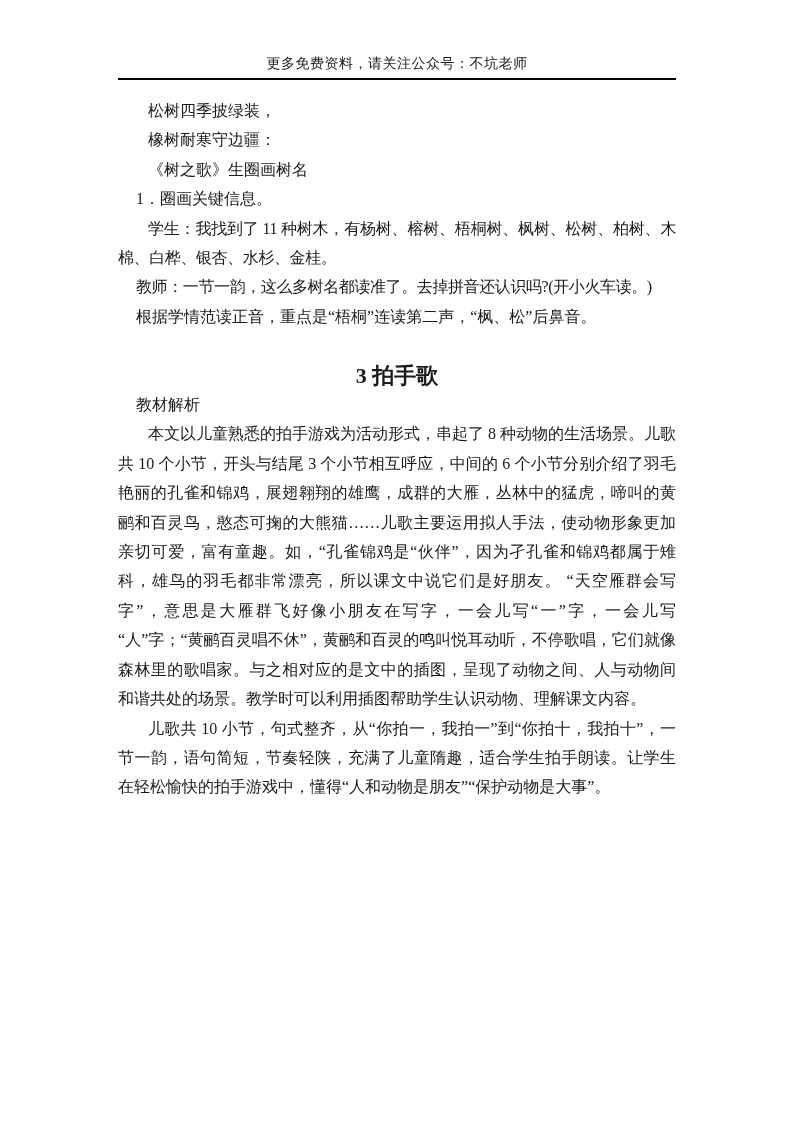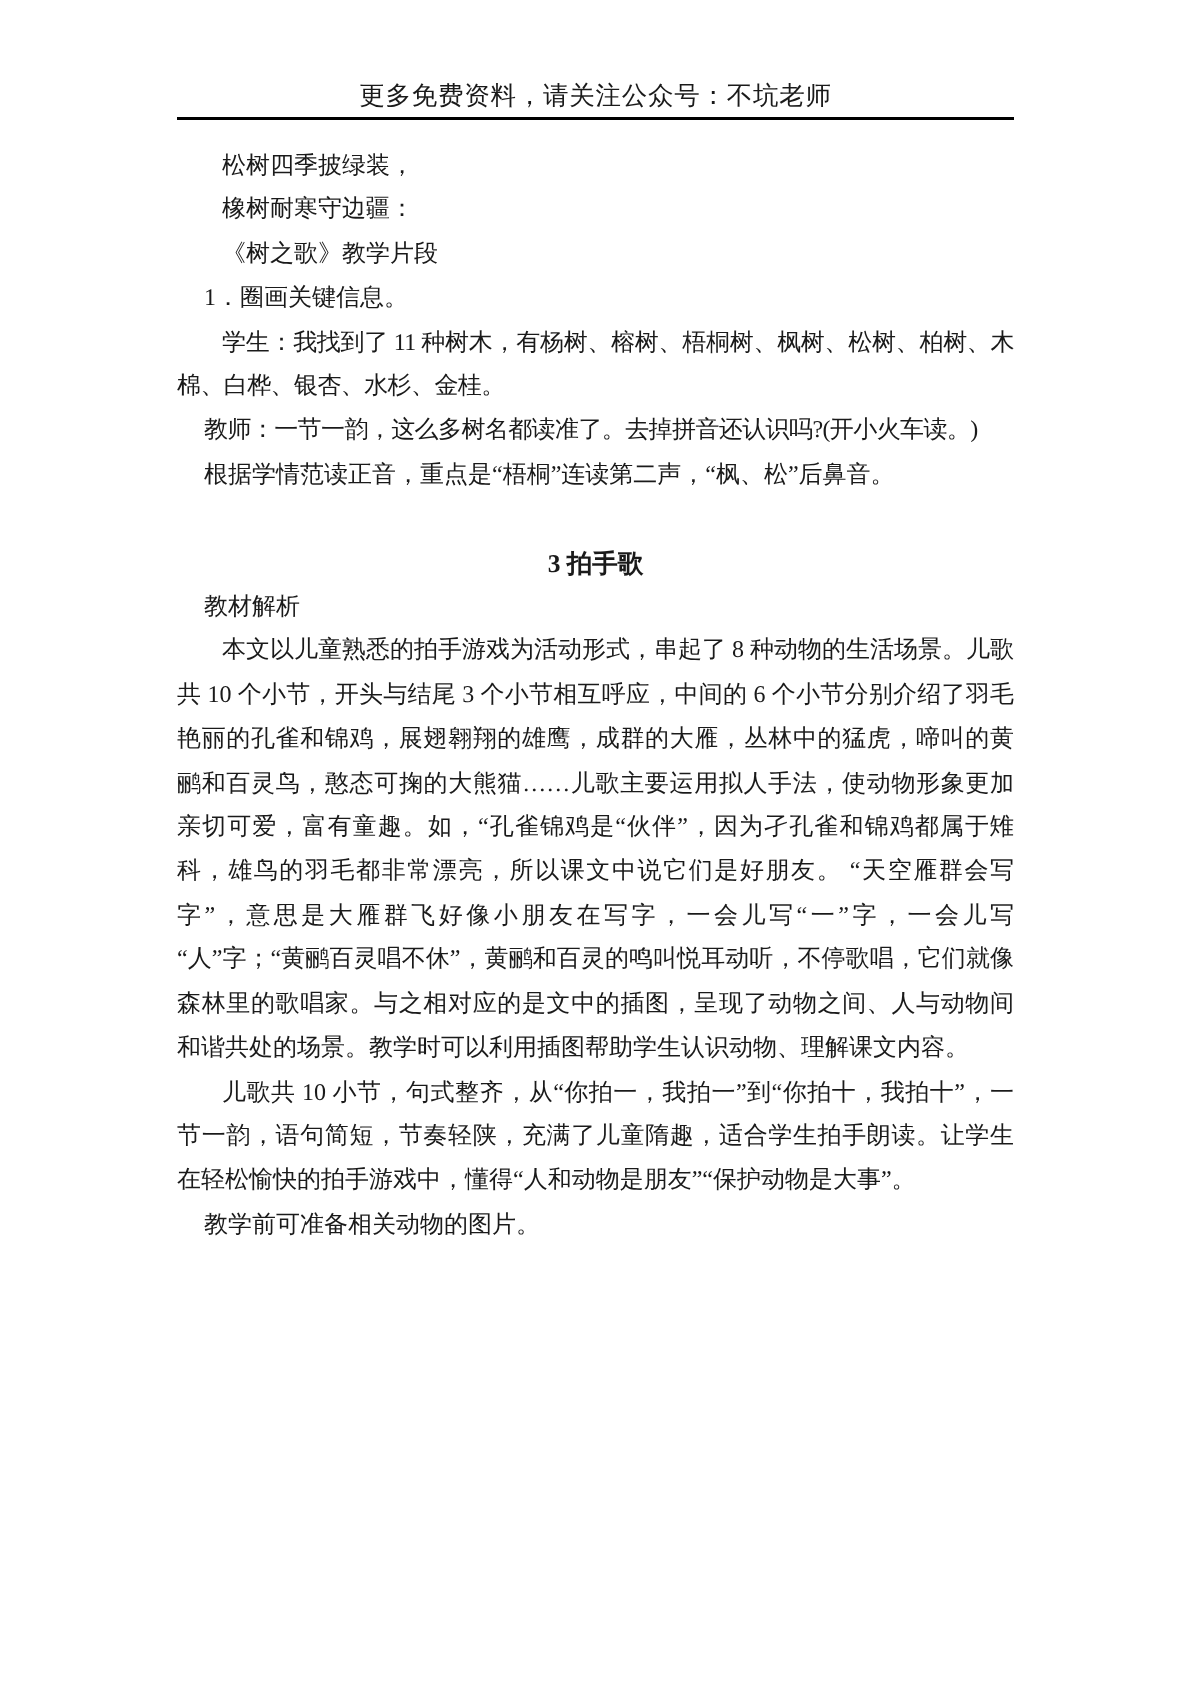--- a/index.html
+++ b/index.html
@@ -18,21 +18,21 @@
   }
   .header {
     position: absolute;
     left: 118px;
     top: 0;
     width: 558px;
   }
   .header-notice {
     padding-top: 53px;
     text-align: center;
-    font-size: 17px;
+    font-size: 14px;
     letter-spacing: 0.5px;
     line-height: 22px;
     color: #1a1a1a;
   }
   .header-rule {
     margin-top: 3px;
     height: 0;
     border-bottom: 2px solid #000000;
   }
   .content {
@@ -51,51 +51,50 @@
   }
   .i0 { text-indent: 0; }
   .i1 { text-indent: 18px; }
   .i2 { text-indent: 30px; }
   .tight { letter-spacing: -0.4px; }
   .blank-line { height: 29.4px; }
   .section-heading {
     margin: 0;
     padding: 0;
     text-align: center;
-    font-size: 17px;
+    font-size: 22px;
     font-weight: 700;
     line-height: 29.4px;
     text-indent: 0;
   }
 </style>
 </head>
 <body>
 
 <div class="page">
 
   <div class="header">
     <div class="header-notice">更多免费资料，请关注公众号：不坑老师</div>
     <div class="header-rule"></div>
   </div>
 
   <div class="content">
 
     <p class="i2">松树四季披绿装，</p>
     <p class="i2">橡树耐寒守边疆：</p>
 
-    <p class="i2">《树之歌》教学片段</p>
+    <p class="i2">《树之歌》生圈画树名</p>
     <p class="i1">1．圈画关键信息。</p>
     <p class="i2 tight">学生：我找到了 11 种树木，有杨树、榕树、梧桐树、枫树、松树、柏树、木棉、白桦、银杏、水杉、金桂。</p>
     <p class="i1 tight">教师：一节一韵，这么多树名都读准了。去掉拼音还认识吗?(开小火车读。)</p>
     <p class="i1">根据学情范读正音，重点是“梧桐”连读第二声，“枫、松”后鼻音。</p>
 
     <div class="blank-line"></div>
 
     <h2 class="section-heading">3 拍手歌</h2>
 
     <p class="i1">教材解析</p>
     <p class="i2">本文以儿童熟悉的拍手游戏为活动形式，串起了 8 种动物的生活场景。儿歌共 10 个小节，开头与结尾 3 个小节相互呼应，中间的 6 个小节分别介绍了羽毛艳丽的孔雀和锦鸡，展翅翱翔的雄鹰，成群的大雁，丛林中的猛虎，啼叫的黄鹂和百灵鸟，憨态可掬的大熊猫……儿歌主要运用拟人手法，使动物形象更加亲切可爱，富有童趣。如，“孔雀锦鸡是“伙伴”，因为孑孔雀和锦鸡都属于雉科，雄鸟的羽毛都非常漂亮，所以课文中说它们是好朋友。 “天空雁群会写字”，意思是大雁群飞好像小朋友在写字，一会儿写“一”字，一会儿写 “人”字；“黄鹂百灵唱不休”，黄鹂和百灵的鸣叫悦耳动听，不停歌唱，它们就像森林里的歌唱家。与之相对应的是文中的插图，呈现了动物之间、人与动物间和谐共处的场景。教学时可以利用插图帮助学生认识动物、理解课文内容。</p>
     <p class="i2">儿歌共 10 小节，句式整齐，从“你拍一，我拍一”到“你拍十，我拍十”，一节一韵，语句简短，节奏轻陕，充满了儿童隋趣，适合学生拍手朗读。让学生在轻松愉快的拍手游戏中，懂得“人和动物是朋友”“保护动物是大事”。</p>
-    <p class="i1">教学前可准备相关动物的图片。</p>
 
   </div>
 
 </div>
 
 </body></html>

